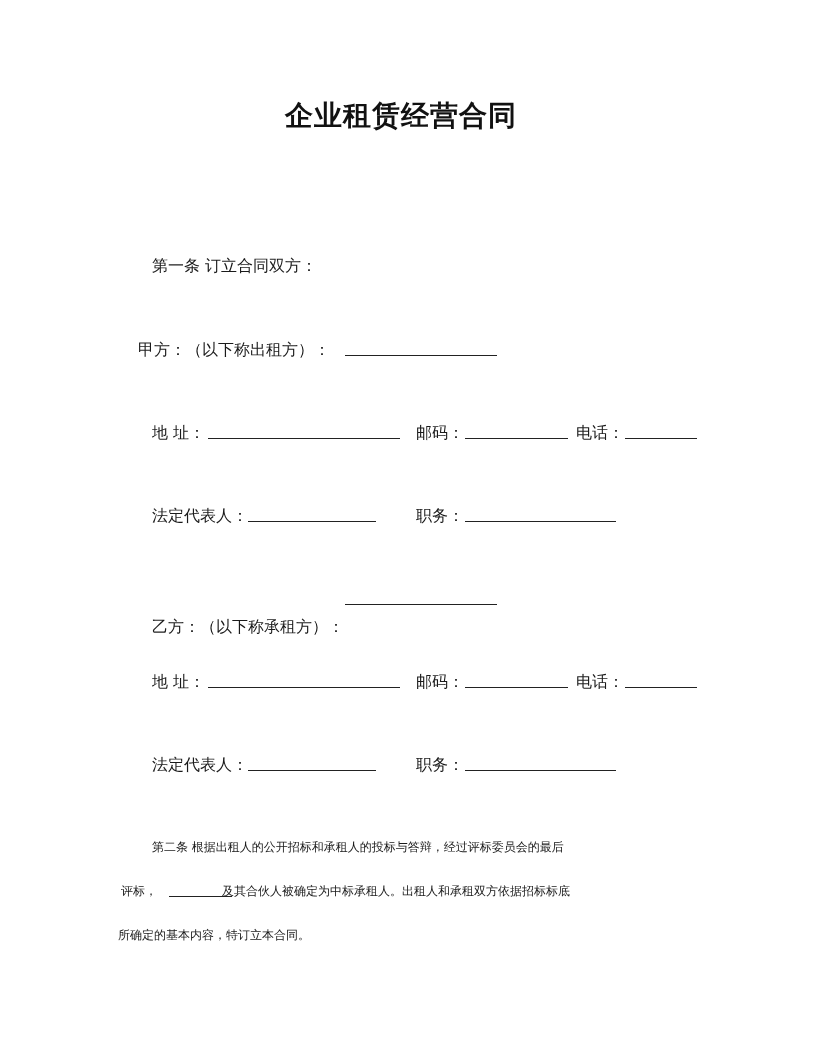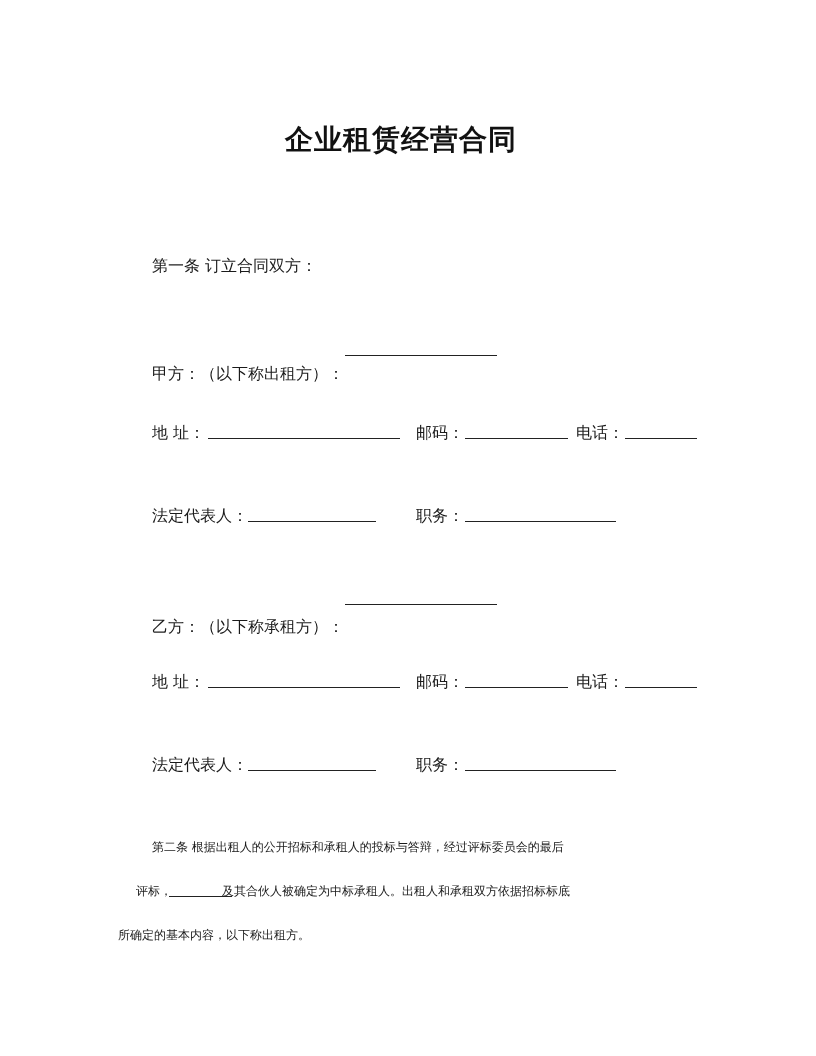--- a/index.html
+++ b/index.html
@@ -1,32 +1,32 @@
 <!DOCTYPE html>
 <html><head>
 <meta charset="utf-8">
 <style>
   html, body { margin: 0; padding: 0; background: #ffffff; }
   body { width: 816px; height: 1056px; position: relative; overflow: hidden;
          font-family: "DejaVu Serif", "Liberation Serif", serif; color: #1a1a1a; }
   .title { position: absolute; top: 97px; left: 0; width: 802px; text-align: center;
            font-family: "DejaVu Sans", "Liberation Sans", sans-serif; font-weight: bold;
-           font-size: 28px; letter-spacing: 1px; color: #111; margin-top: 24px; }
+           font-size: 28px; letter-spacing: 1px; color: #111; }
   .line { position: absolute; font-size: 16px; white-space: nowrap; line-height: 20px; }
   .blank { position: absolute; height: 0; border-bottom: 1.3px solid #222; }
   .para { position: absolute; font-size: 12px; white-space: nowrap; line-height: 20px; }
 </style>
 </head>
 <body>
 
 <div class="title">企业租赁经营合同</div>
 
 <div class="line" style="left:152px; top:256px;">第一条  订立合同双方：</div>
 
-<div class="line" style="left:152px; top:340px;margin-top:24px;">甲方：（以下称出租方）：</div>
+<div class="line" style="left:138px; top:340px;">甲方：（以下称出租方）：</div>
 <div class="blank" style="left:345px; top:355px; width:152px;"></div>
 
 <div class="line" style="left:152px; top:423px;">地  址：</div>
 <div class="blank" style="left:208px; top:438px; width:192px;"></div>
 <div class="line" style="left:416px; top:423px;">邮码：</div>
 <div class="blank" style="left:465px; top:438px; width:103px;"></div>
 <div class="line" style="left:576px; top:423px;">电话：</div>
 <div class="blank" style="left:625px; top:438px; width:72px;"></div>
 
 <div class="line" style="left:152px; top:506px;">法定代表人：</div>
@@ -43,16 +43,16 @@
 <div class="blank" style="left:465px; top:687px; width:103px;"></div>
 <div class="line" style="left:576px; top:672px;">电话：</div>
 <div class="blank" style="left:625px; top:687px; width:72px;"></div>
 
 <div class="line" style="left:152px; top:755px;">法定代表人：</div>
 <div class="blank" style="left:248px; top:770px; width:128px;"></div>
 <div class="line" style="left:416px; top:755px;">职务：</div>
 <div class="blank" style="left:465px; top:770px; width:151px;"></div>
 
 <div class="para" style="left:152px; top:837px;">第二条  根据出租人的公开招标和承租人的投标与答辩，经过评标委员会的最后</div>
-<div class="para" style="left:136px; top:881px;">评标，</div>
+<div class="para" style="left:121px; top:881px;">评标，</div>
 <div class="blank" style="left:169px; top:896px; width:63px;"></div>
 <div class="para" style="left:222px; top:881px;">及其合伙人被确定为中标承租人。出租人和承租双方依据招标标底</div>
-<div class="para" style="left:118px; top:925px;">所确定的基本内容，以下称出租方。</div>
+<div class="para" style="left:118px; top:925px;">所确定的基本内容，特订立本合同。</div>
 
 </body></html>

